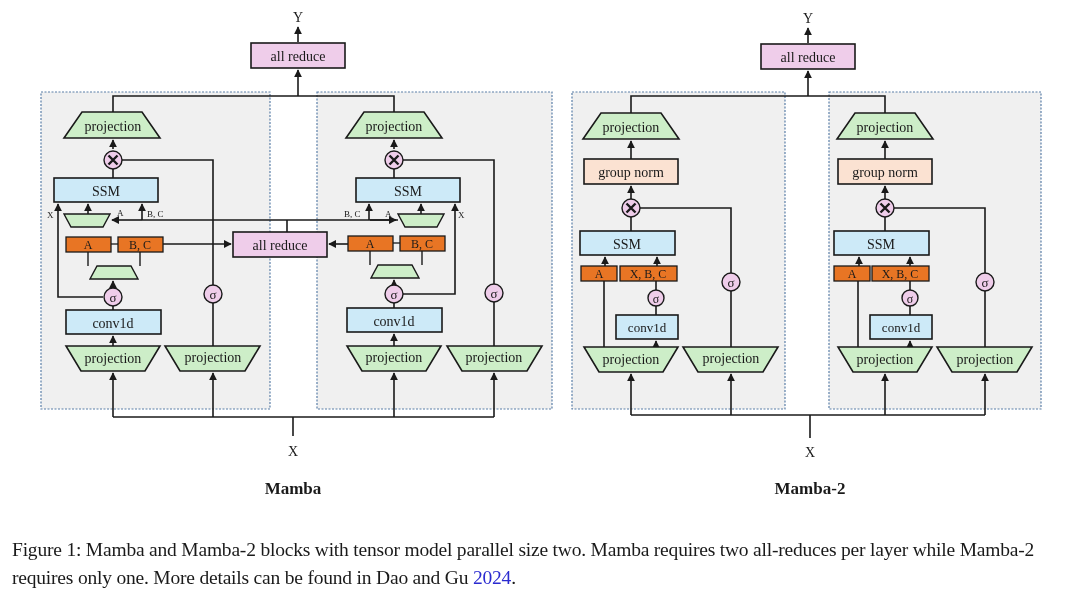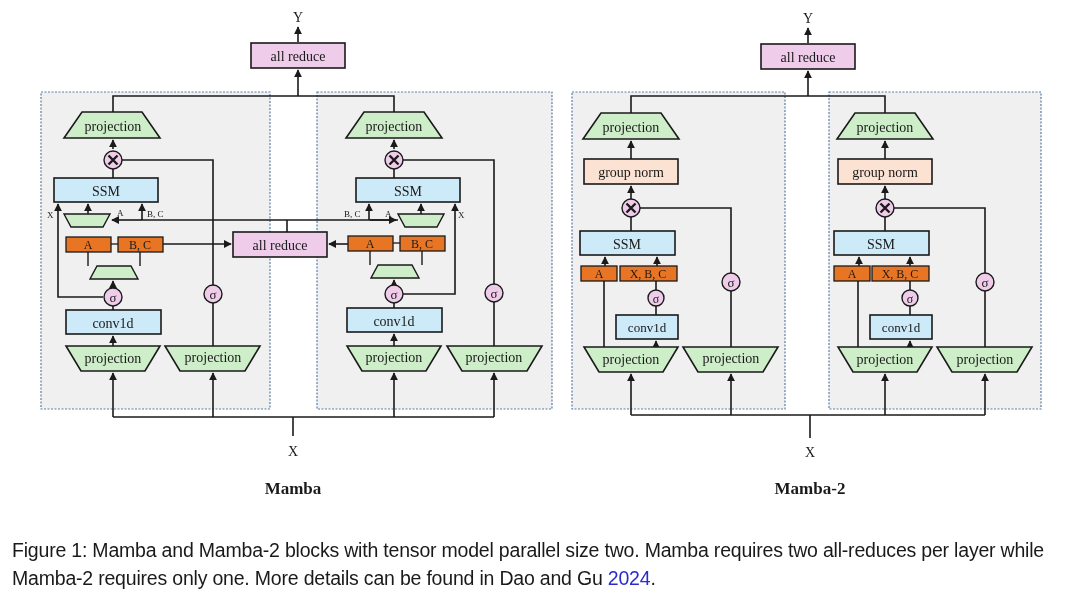--- a/index.html
+++ b/index.html
@@ -1,19 +1,19 @@
 <!DOCTYPE html>
 <html><head>
 <meta charset="utf-8">
 <style>
   html, body { margin:0; padding:0; background:#ffffff; }
   body { width:1080px; height:597px; position:relative; overflow:hidden; font-family:"Liberation Serif", serif; }
   #fig { position:absolute; left:0; top:0; }
   .lbl { font-family:"Liberation Serif", serif; fill:#1a1a1a; }
-  .caption { position:absolute; left:12px; top:536px; width:1060px; font-family:Liberation Sans, sans-serif; font-size:19.5px; line-height:28px; color:#1a1a1a; letter-spacing:-0.2px; }
+  .caption { position:absolute; left:12px; top:536px; width:1060px; font-family:Liberation Serif, serif; font-size:19.5px; line-height:28px; color:#1a1a1a; letter-spacing:-0.2px; }
   .caption .cite { color:#2a2ad0; }
 </style>
 </head>
 <body>
 
 <svg id="fig" width="1080" height="530" viewBox="0 0 1080 530">
   <defs>
     <marker id="arr" viewBox="0 0 10 10" refX="9" refY="5" markerWidth="5" markerHeight="5" orient="auto-start-reverse">
       <path d="M0,0 L10,5 L0,10 z" fill="#1a1a1a"></path>
     </marker>

